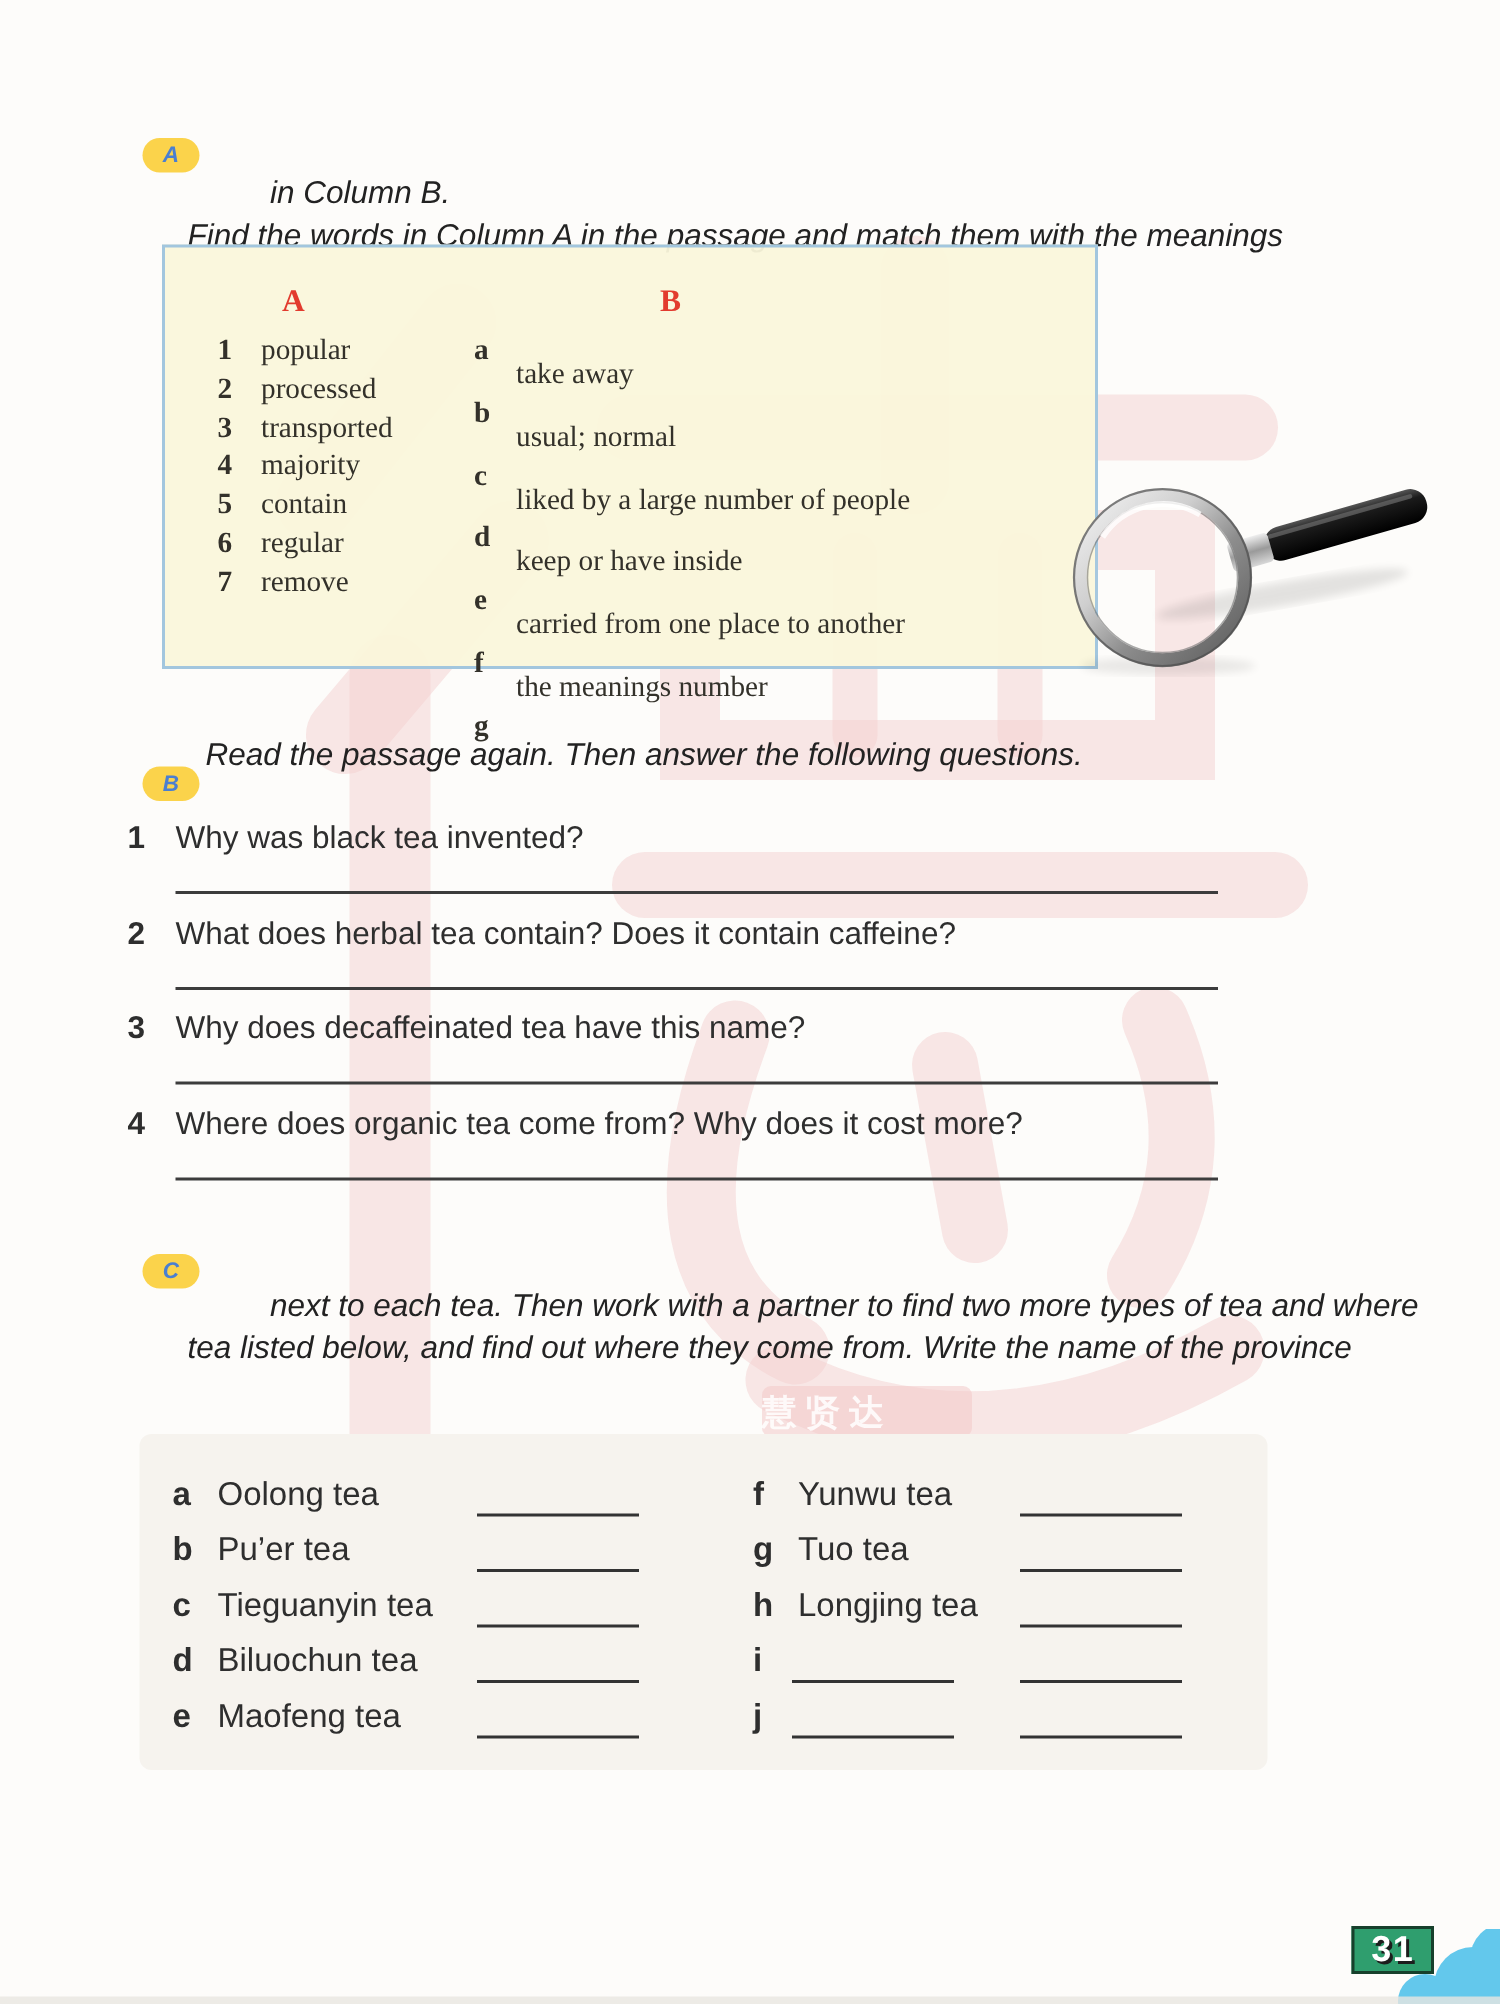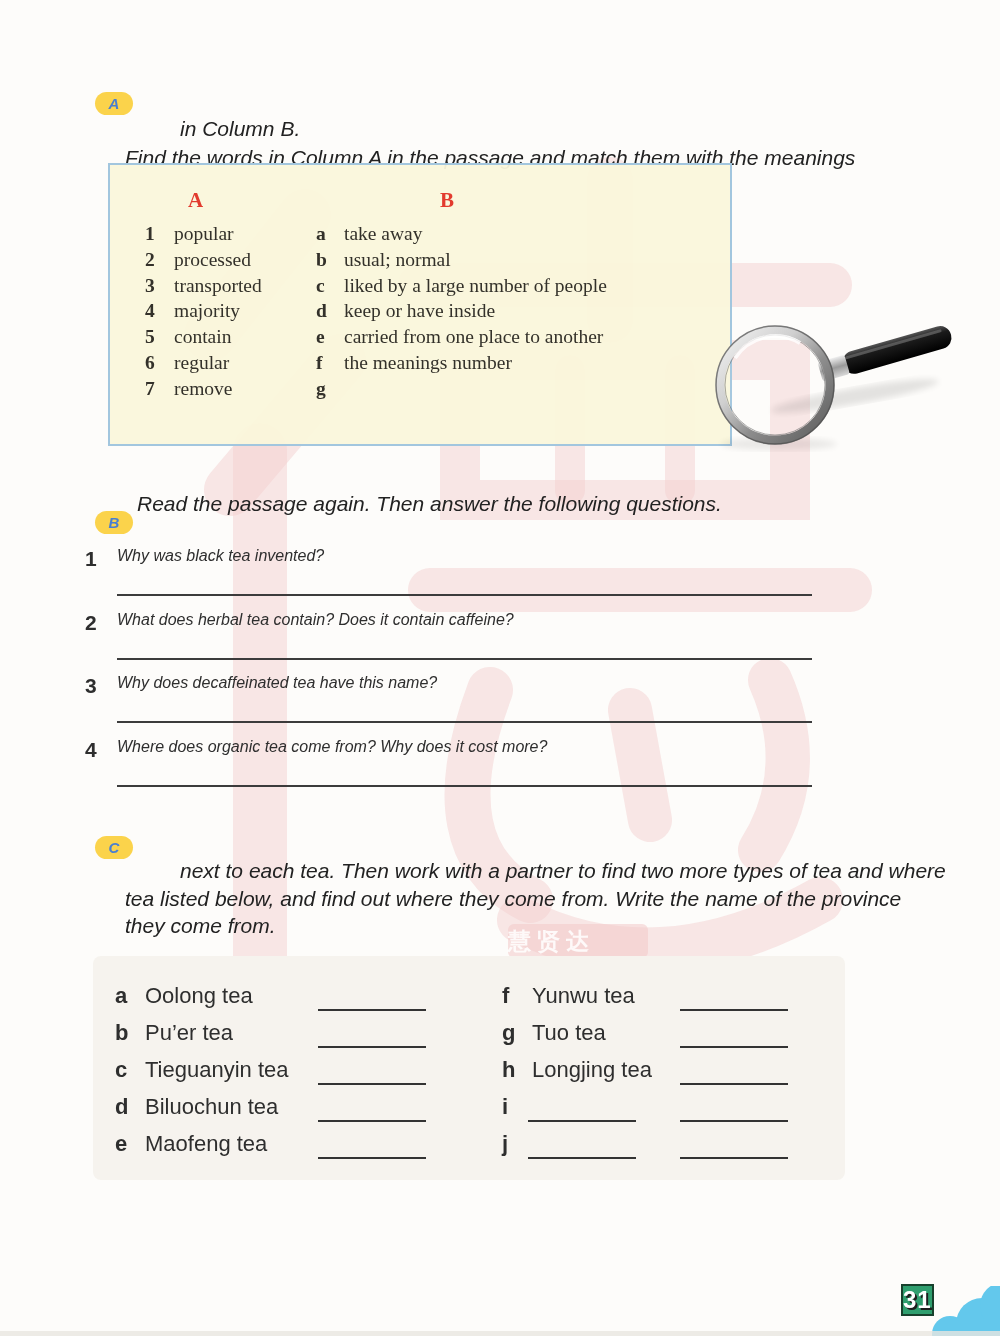--- a/index.html
+++ b/index.html
@@ -37,49 +37,49 @@
              font-family:"Liberation Serif",serif;color:#33312a;}
   .mb-header{position:absolute;top:23px;font-size:21px;font-weight:bold;color:#e23b2e;}
   #mb-header-a{left:78px;}
   #mb-header-b{left:330px;}
   .mb-col{position:absolute;top:56px;margin:0;padding:0;list-style:none;font-size:19.5px;line-height:25.8px;}
   #mb-col-a{left:35px;}
   #mb-col-b{left:206px;}
   .mb-row{display:flex;}
   .mb-num,.mb-letter{font-weight:bold;flex:0 0 29px;}
   .mb-letter{flex:0 0 28px;}
-  .mb-meaning{white-space:pre-line;}
+  .mb-meaning{white-space:pre-line;margin-top:16px;}
 
   
   #magnifier{left:705px;top:318px;width:260px;height:140px;}
 
   
   #questions{left:85px;top:547px;width:730px;}
   .qrow{position:relative;height:63.5px;}
   .qnum{position:absolute;left:0;top:0;font-weight:bold;font-size:21px;}
-  .qtext{position:absolute;left:32px;top:0;font-size:16px;font-style:italic;}
+  .qtext{position:absolute;left:32px;top:0;font-size:21px;}
   .answer-line{position:absolute;left:32px;top:47px;width:695px;height:0;
                border-bottom:2px solid #3c3c3c;}
 
   
   .tea-panel{left:93px;top:956px;width:752px;height:224px;border-radius:8px;background:#f6f3ee;}
   .tea-col{position:absolute;top:983px;}
   #tea-left{left:115px;}
   #tea-right{left:502px;}
   .tea-row{position:relative;height:37px;width:330px;font-size:22px;}
   .t-letter{position:absolute;left:0;top:0;font-weight:bold;}
   .t-label{position:absolute;left:30px;top:0;}
   .t-blank{position:absolute;top:0;width:108px;height:26px;border-bottom:2px solid #333;}
   .t-blank.b-left{left:203px;}
   .t-blank.b-right{left:178px;}
   .t-blank.b-first{left:26px;}
 
   
-  .page-badge{left:901px;top:1284px;width:33px;height:32px;background:#2f9e6e;
-              border:2px solid #17402c;box-sizing:border-box;text-align:left;
+  .page-badge{left:901px;top:1284px;width:55px;height:32px;background:#2f9e6e;
+              border:2px solid #17402c;box-sizing:border-box;text-align:center;
               font-size:24px;font-weight:bold;color:#fff;line-height:28px;
               text-shadow:2px 2px 0 #1d1d1d;letter-spacing:1px;}
   #cloud{right:0;bottom:0;width:80px;height:50px;overflow:hidden;}
   .bottom-strip{left:0;bottom:0;width:1000px;height:5px;background:#e9e6e1;opacity:.8;}
 </style>
 </head>
 <body>
 
 <svg id="wm-svg" class="abs" viewBox="0 0 880 950" fill="none">
   <g stroke="#f3cfcf" stroke-opacity="0.5" stroke-linecap="round" fill="none">
@@ -227,21 +227,20 @@
       <span class="qnum">4</span>
       <span class="qtext">Where does organic tea come from? Why does it cost more?</span>
       <div class="answer-line"></div>
     </div>
   </div>
 
 <div id="badge-c" class="abs badge">C</div>
 <ul id="c-instr" class="abs instr">
     <li>next to each tea. Then work with a partner to find two more types of tea and where</li>
     <li>tea listed below, and find out where they come from. Write the name of the province</li>
-    <li>they come from.</li>
   </ul>
 
 <div class="abs tea-panel"></div>
 <div id="tea-left" class="abs tea-col">
     <div class="tea-row">
       <span class="t-letter">a</span>
       <span class="t-label">Oolong tea</span>
       <span class="t-blank b-left"></span>
     </div>
     <div class="tea-row">

